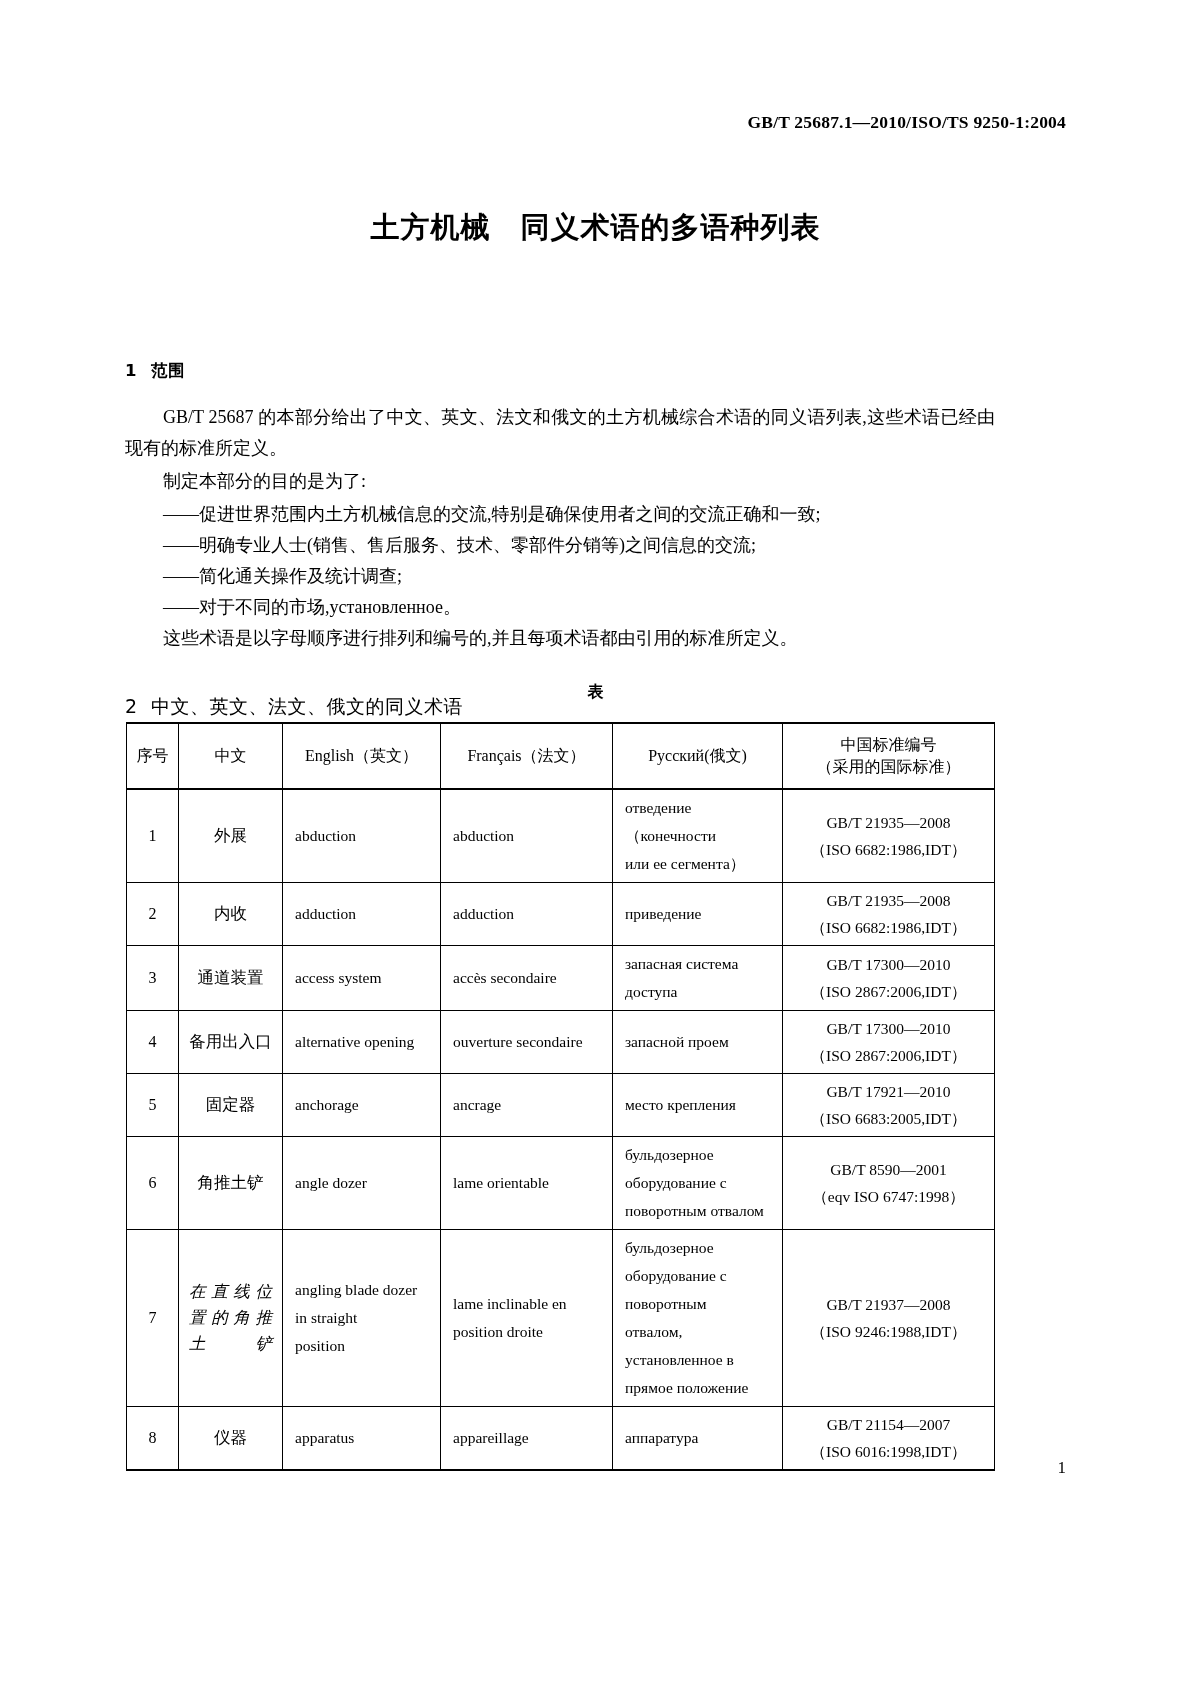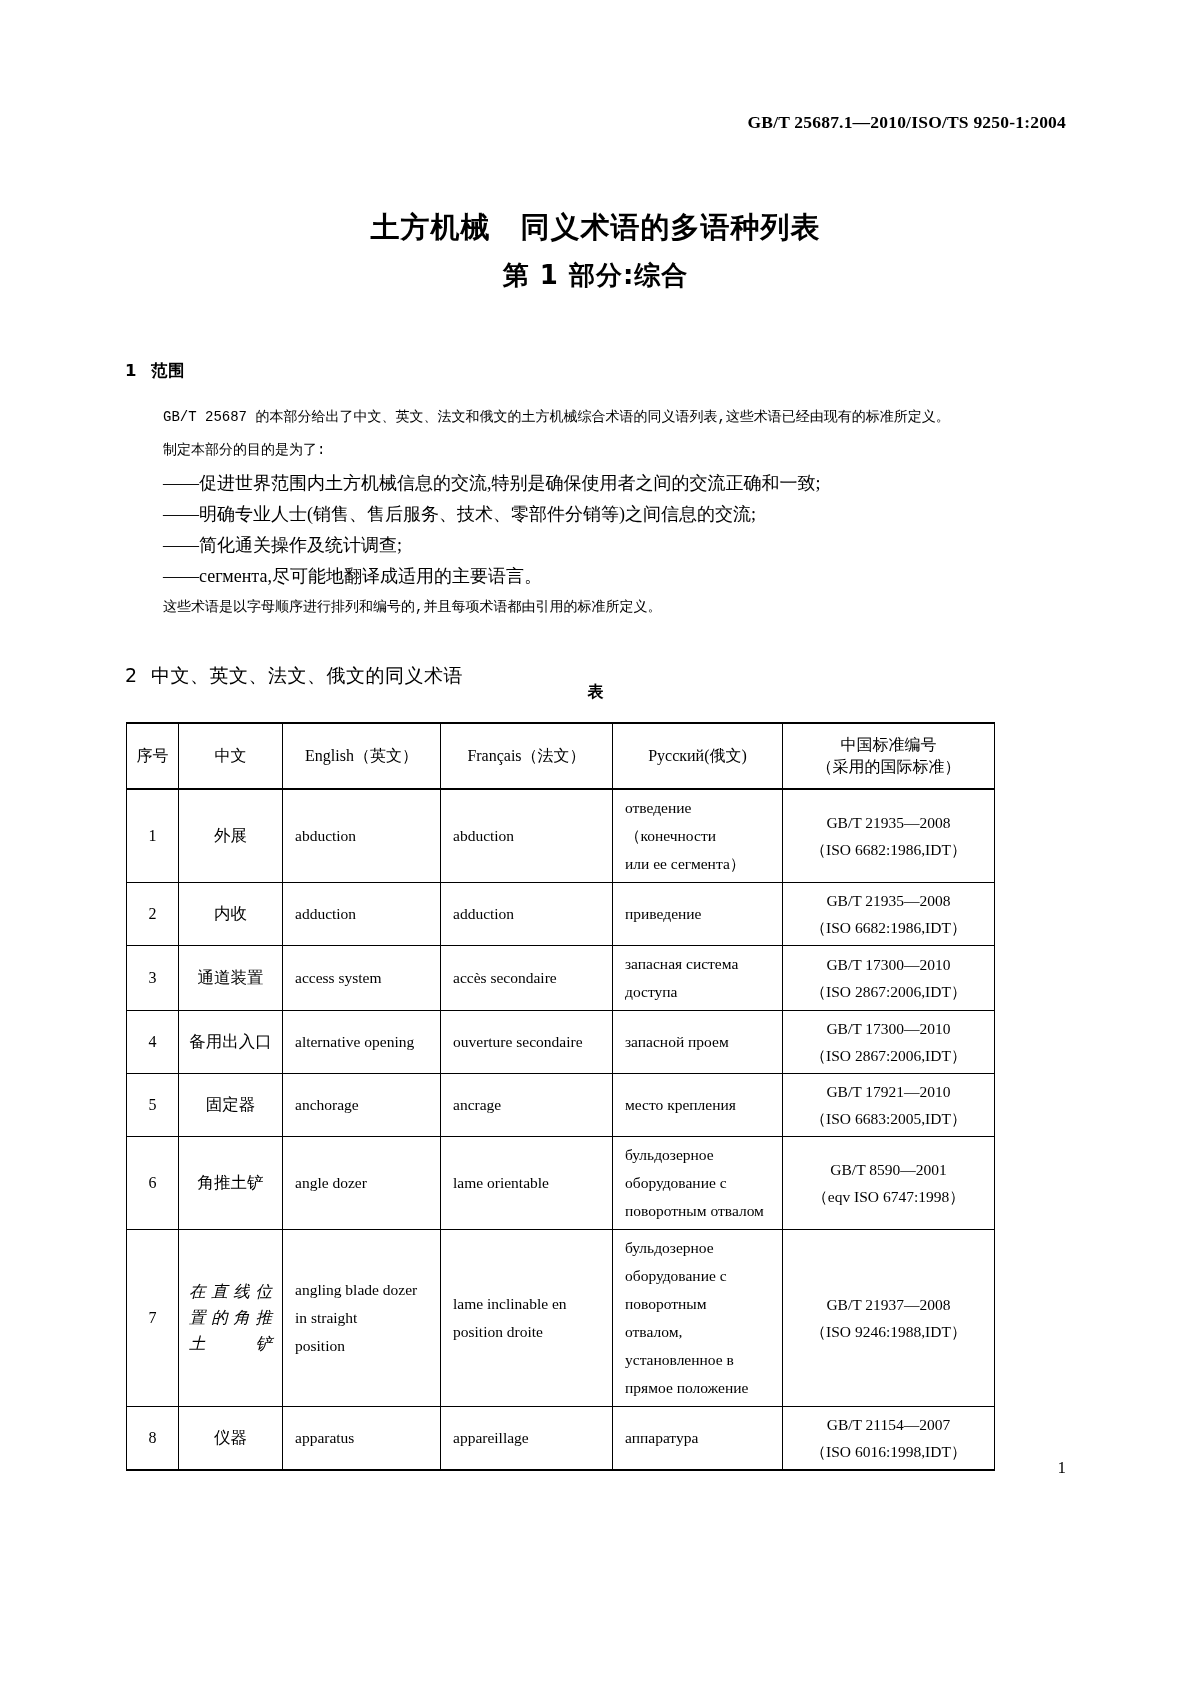--- a/index.html
+++ b/index.html
@@ -72,24 +72,24 @@
     font-weight: bold;
     margin: 0 0 20px 0;
     letter-spacing: 0.5px;
   }
   .sec-head .num {
     display: inline-block;
     width: 26px;
   }
   p.para {
     margin: 0 0 2px 0;
-    font-size: 14px;
+    font-size: 18px;
     line-height: 31px;
     text-align: justify;
-    font-family: Liberation Mono, monospace;
+    font-family: Liberation Serif, serif;
   }
   p.indent { text-indent: 38px; }
   p.dash {
     margin: 0;
     padding-left: 38px;
     font-size: 18px;
     line-height: 31px;
   }
   .sec-head2 {
     font-family: "DejaVu Sans", "Liberation Sans", sans-serif;
@@ -188,34 +188,33 @@
   }
 </style>
 </head>
 <body>
 
 <div class="page">
 
   <div class="run-head">GB/T 25687.1—2010/ISO/TS 9250-1:2004</div>
 
   <div class="doc-title">土方机械　同义术语的多语种列表</div>
-  <div class="doc-subtitle">第 1 部分:综合</div>
 
   <div class="content">
 
     <div class="sec-head">
       <span class="num">1</span><span>范围</span>
     </div>
 
     <p class="para indent">GB/T 25687 的本部分给出了中文、英文、法文和俄文的土方机械综合术语的同义语列表,这些术语已经由现有的标准所定义。</p>
     <p class="para indent">制定本部分的目的是为了:</p>
     <p class="dash">——促进世界范围内土方机械信息的交流,特别是确保使用者之间的交流正确和一致;</p>
     <p class="dash">——明确专业人士(销售、售后服务、技术、零部件分销等)之间信息的交流;</p>
     <p class="dash">——简化通关操作及统计调查;</p>
-    <p class="dash">——сегмента,尽可能地翻译成适用的主要语言。</p>
+    <p class="dash">——对于不同的市场,установленное。</p>
     <p class="para indent">这些术语是以字母顺序进行排列和编号的,并且每项术语都由引用的标准所定义。</p>
 
     <div class="sec-head2">
       <span class="num">2</span><span>中文、英文、法文、俄文的同义术语</span>
     </div>
   </div>
 
   <div class="tbl-caption">表</div>
 
   <div class="tbl-wrap">

